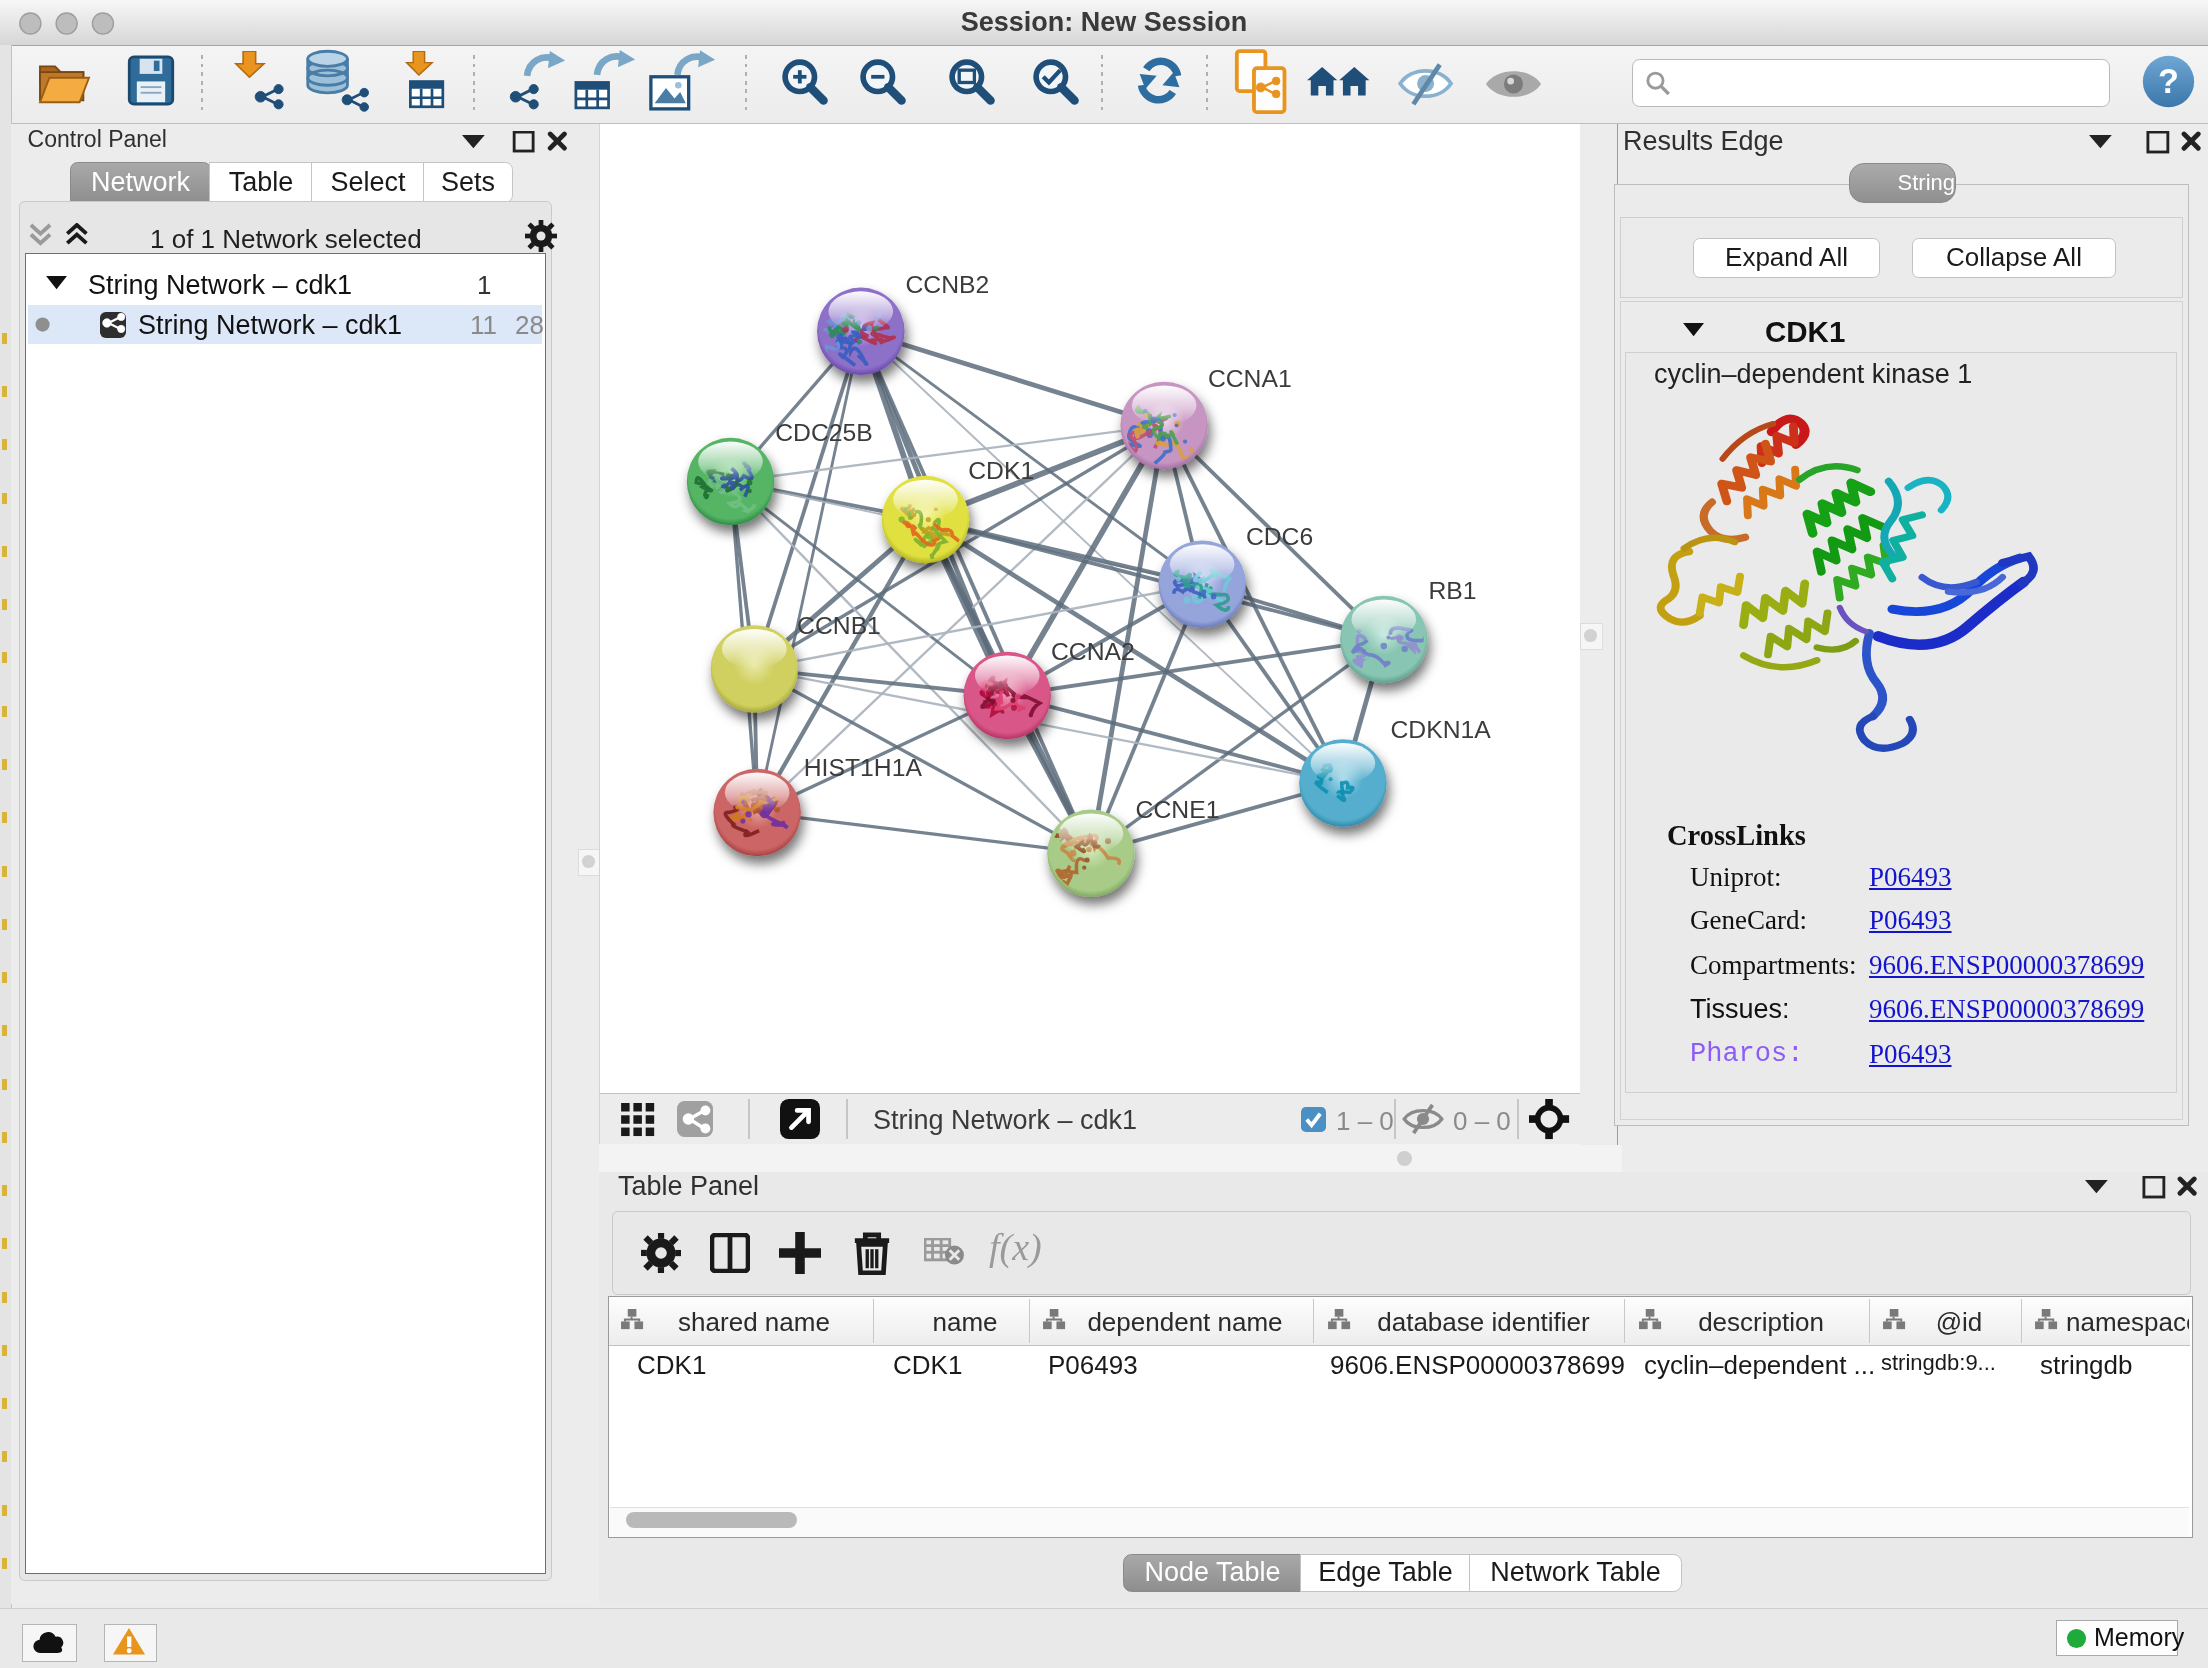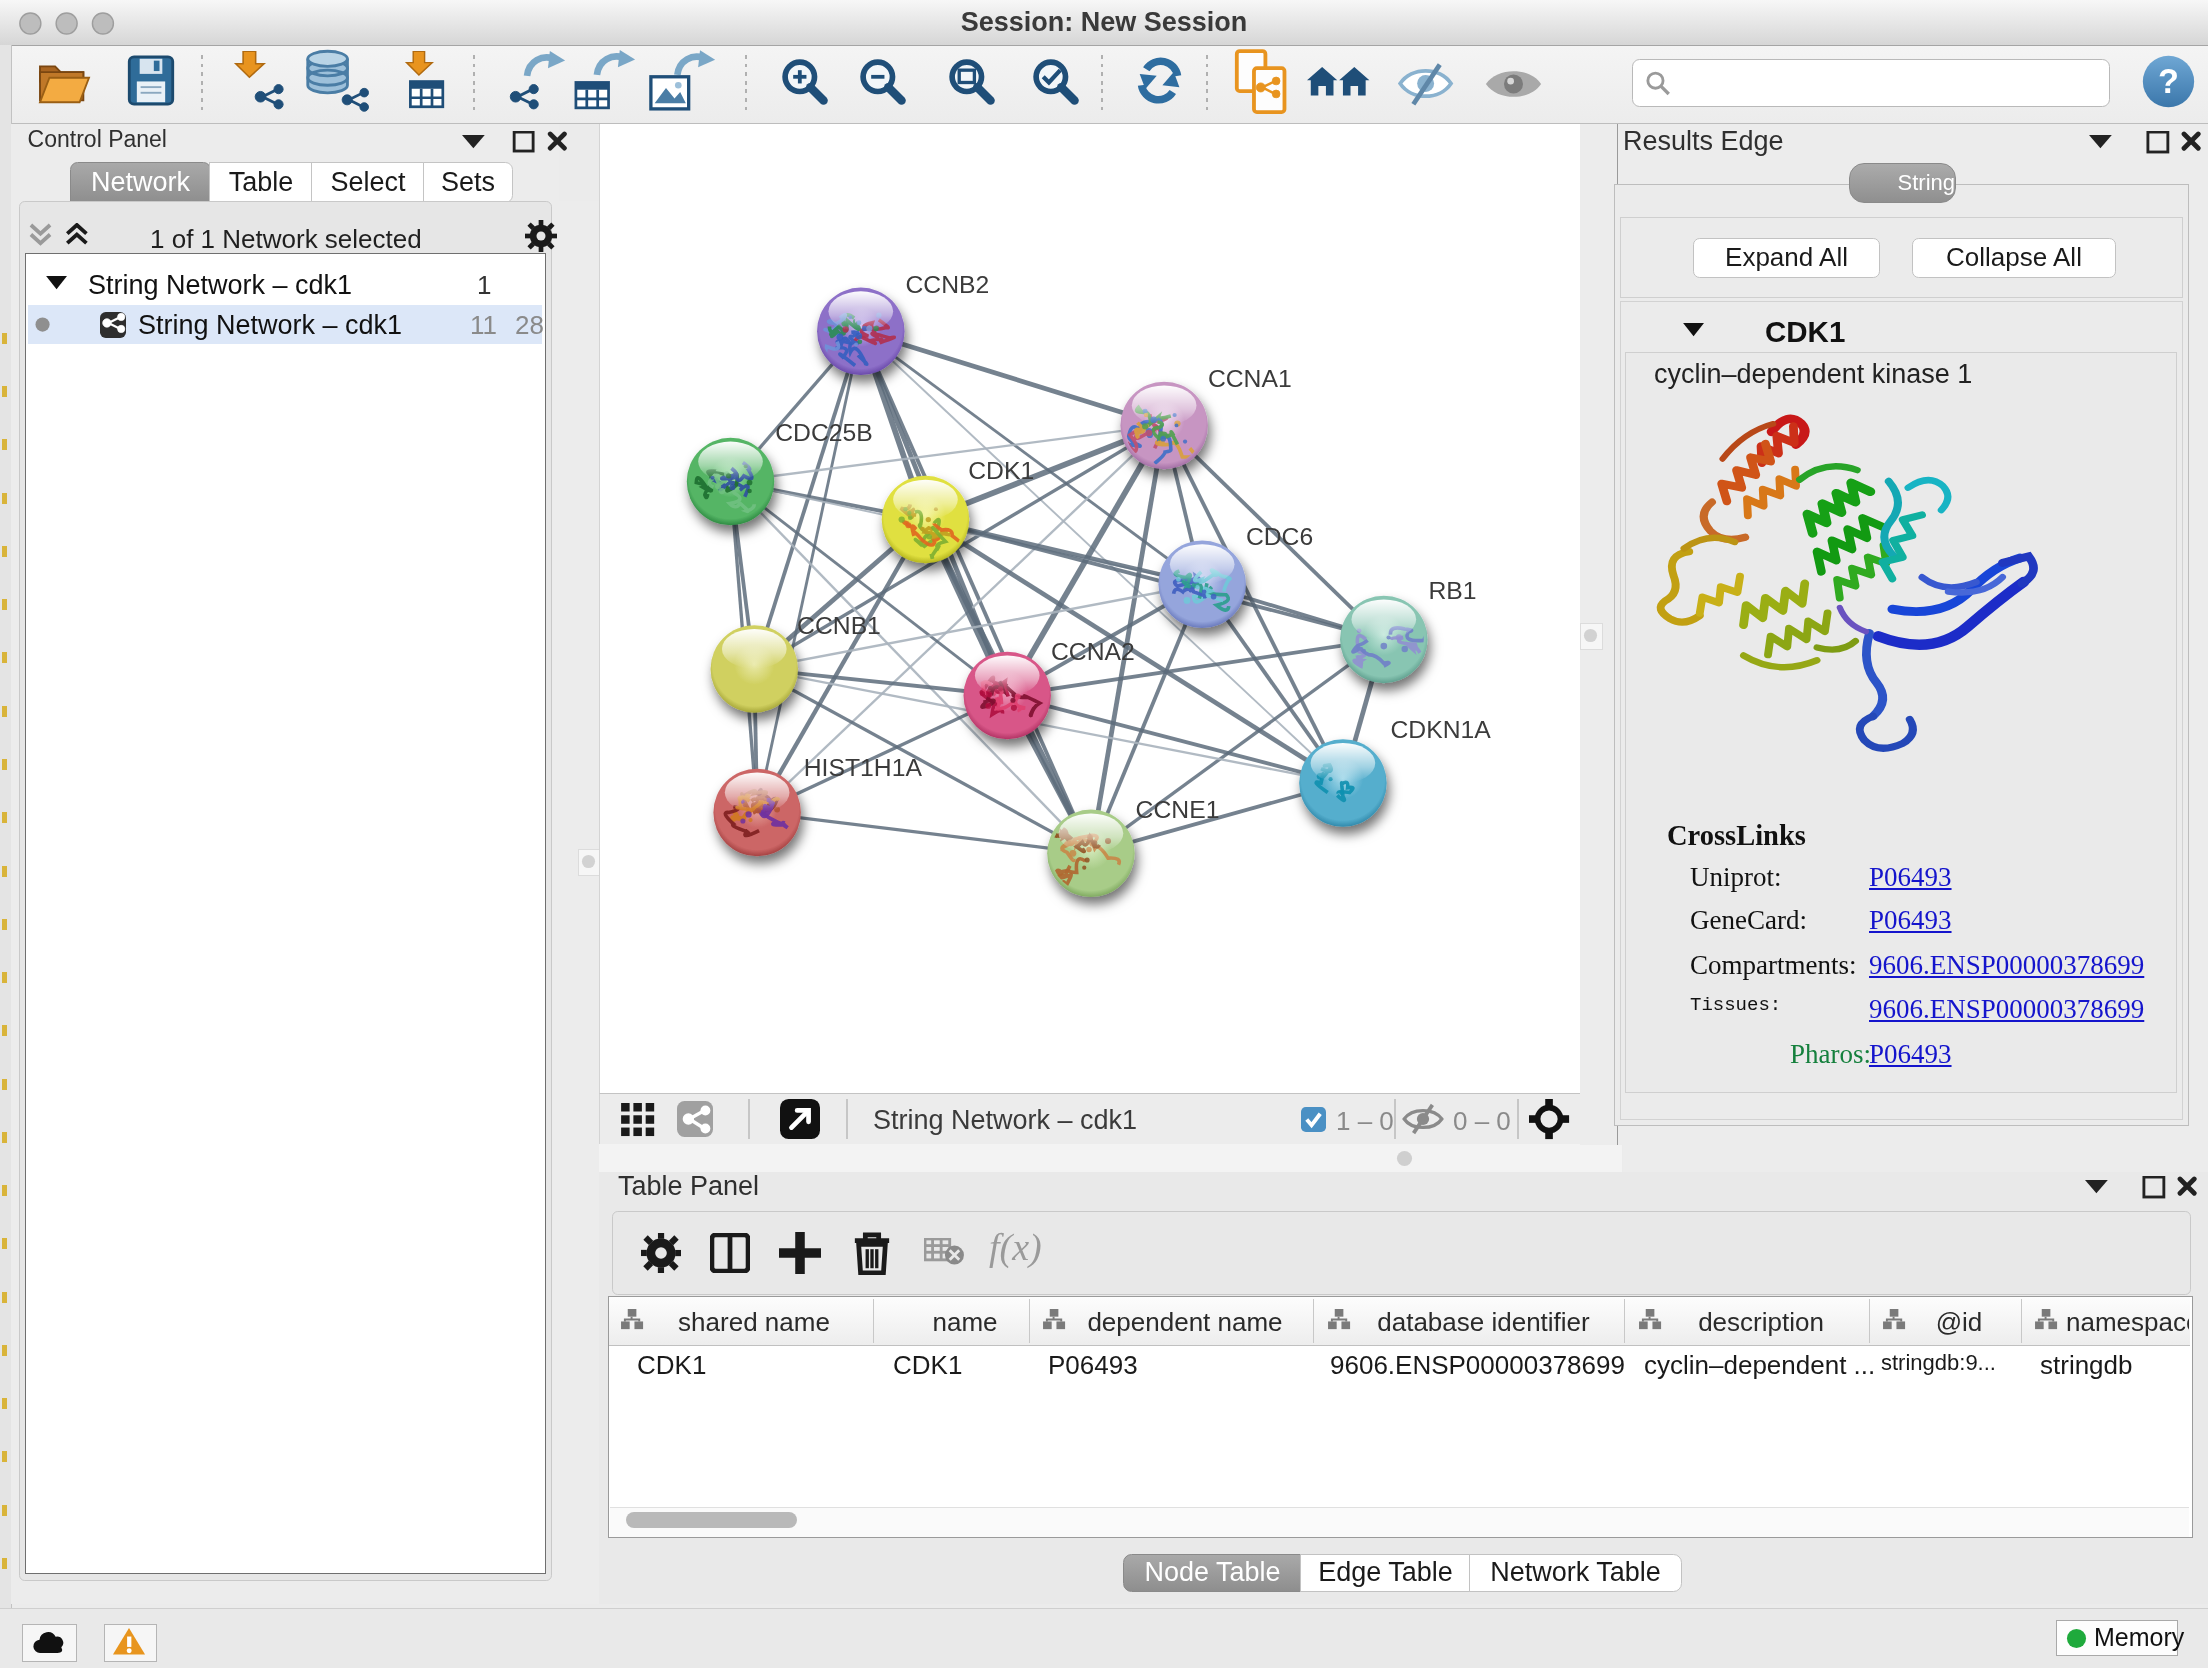--- a/index.html
+++ b/index.html
@@ -768,23 +768,23 @@
       <path d="M236 280 q-22 -8 -30 -30" stroke="#6a52c0" stroke-width="7"></path>
     </g>
   </svg>
 <div class="t" style="left:1667px;top:820px;font-size:28.5px;font-family:'Liberation Serif',serif;font-weight:bold;color:#111">CrossLinks</div>
 <div class="t" style="left:1690px;top:863px;font-size:27px;font-family:'Liberation Serif',serif;color:#111">Uniprot:</div>
 <div class="t" style="left:1869px;top:863px;font-size:27px;font-family:'Liberation Serif',serif;color:#1414cc"><span style="text-decoration:underline">P06493</span></div>
 <div class="t" style="left:1690px;top:906px;font-size:27px;font-family:'Liberation Serif',serif;color:#111">GeneCard:</div>
 <div class="t" style="left:1869px;top:906px;font-size:27px;font-family:'Liberation Serif',serif;color:#1414cc"><span style="text-decoration:underline">P06493</span></div>
 <div class="t" style="left:1690px;top:951px;font-size:27px;font-family:'Liberation Serif',serif;color:#111">Compartments:</div>
 <div class="t" style="left:1869px;top:951px;font-size:27px;font-family:'Liberation Serif',serif;color:#1414cc"><span style="text-decoration:underline">9606.ENSP00000378699</span></div>
-<div class="t" style="left:1690px;top:995px;font-size:19px;font-family:Liberation Mono, monospace;color:#111">Tissues:</div>
+<div class="t" style="left:1690px;top:995px;font-size:27px;font-family:Liberation Sans, sans-serif;color:#111">Tissues:</div>
 <div class="t" style="left:1869px;top:995px;font-size:27px;font-family:'Liberation Serif',serif;color:#1414cc"><span style="text-decoration:underline">9606.ENSP00000378699</span></div>
-<div class="t" style="left:1790px;top:1040px;font-size:27px;font-family:Liberation Serif, serif;color:#15803d">Pharos:</div>
+<div class="t" style="left:1690px;top:1040px;font-size:27px;font-family:Liberation Mono, monospace;color:#8b5cf6">Pharos:</div>
 <div class="t" style="left:1869px;top:1040px;font-size:27px;font-family:'Liberation Serif',serif;color:#1414cc"><span style="text-decoration:underline">P06493</span></div>
 <div class="ab" style="left:599px;top:1172px;width:1609px;height:432px;background:#e9e9e9"></div>
 <div class="t" style="left:618px;top:1172px;font-size:27px;">Table Panel</div>
 <svg class="ab" style="left:2085px;top:1176px" width="114" height="23" viewBox="0 0 120 24">
     <path d="M0 4 h24 l-12 14 z" fill="#222"></path>
     <rect x="62" y="1" width="21" height="21" fill="none" stroke="#222" stroke-width="3"></rect>
     <line x1="100" y1="3" x2="115" y2="18" stroke="#222" stroke-width="5" stroke-linecap="round"></line>
     <line x1="115" y1="3" x2="100" y2="18" stroke="#222" stroke-width="5" stroke-linecap="round"></line>
   </svg>
 <div class="ab" style="left:612px;top:1211px;width:1577px;height:82px;background:#e8e8e8;border:1px solid #c9c9c9;border-radius:5.7px"></div>

